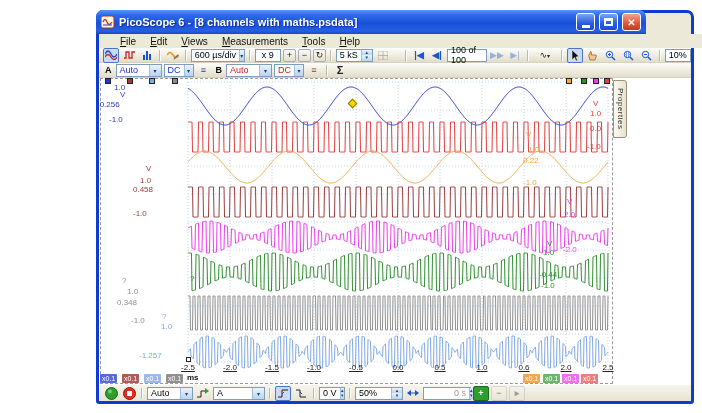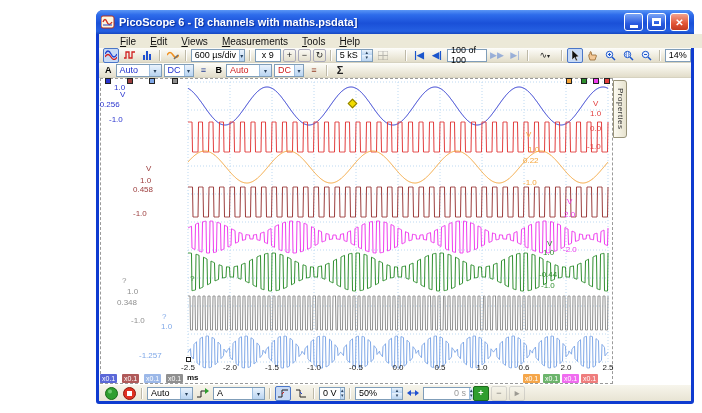--- a/index.html
+++ b/index.html
@@ -2,21 +2,21 @@
 <html><head>
 <meta charset="utf-8">
 <style>
   html,body{margin:0;padding:0;background:#fff;font-family:"Liberation Sans",sans-serif;}
   .screen{position:relative;width:702px;height:413px;background:#fff;overflow:hidden;}
   .abs{position:absolute;}
 
   
   .win{position:absolute;left:96px;top:10px;width:598px;height:394px;background:#ece9d8;
        border:3px solid #0f3bd0;border-radius:7px 7px 3px 3px;box-sizing:border-box;}
-  .titlebar{position:absolute;left:96px;top:10px;width:598px;height:24px;box-sizing:border-box;
+  .titlebar{position:absolute;left:96px;top:10px;width:550px;height:24px;box-sizing:border-box;
        border-radius:7px 7px 0 0;display:flex;align-items:center;padding:0 5px;gap:4px;
        background:linear-gradient(#5a96f5 0%,#2e6ceb 20%,#1a50d8 55%,#2560e2 88%,#1747c0 100%);}
   .title-text{color:#fff;font-weight:bold;font-size:11px;text-shadow:1px 1px 1px #0a2f9a;
        white-space:nowrap;overflow:hidden;flex:1;}
   .capbtn{width:19px;height:18px;border-radius:3px;border:1px solid #fff;box-sizing:border-box;
        display:flex;align-items:center;justify-content:center;}
   .capbtn.blue{background:linear-gradient(#7aa4f5,#2a5be0 60%,#1e4ccc);}
   .capbtn.red{background:linear-gradient(#f2a28e,#e25535 60%,#c23a20);color:#fff;font-size:10px;font-weight:bold;}
   .glyph-min{width:8px;height:3px;background:#fff;margin-top:8px;}
   .glyph-max{width:9px;height:8px;border:2px solid #fff;border-top-width:3px;box-sizing:border-box;}
@@ -59,21 +59,21 @@
        background:linear-gradient(90deg,#fcfaf1,#e7e3cf);border:1px solid #98937a;border-radius:0 3px 3px 0;
        display:flex;align-items:center;justify-content:center;}
   .props-tab span{writing-mode:vertical-rl;font-size:8px;color:#333;letter-spacing:.5px;}
 
   .statusbar{position:absolute;left:99px;top:385px;width:592px;height:16px;display:flex;align-items:center;
        gap:2px;padding-left:4px;box-sizing:border-box;font-size:9px;
        background:linear-gradient(#f7f5ec,#e8e4d4);}
 
   
   .sclab{position:absolute;font-size:8px;line-height:8px;white-space:nowrap;}
-  .tick{position:absolute;font-size:8px;line-height:8px;color:#222;width:26px;text-align:center;}
+  .tick{position:absolute;font-size:8px;line-height:8px;color:#222;width:26px;text-align:center;text-decoration:underline;}
   .chmark{position:absolute;width:6px;height:6px;border:1px solid #222;box-sizing:border-box;}
   .badge{position:absolute;height:9px;line-height:9px;font-size:7px;color:#fff;padding:0 2px;
        border-radius:1px;white-space:nowrap;}
   .trig-diamond{position:absolute;width:7px;height:7px;transform:rotate(45deg);
        border:1px solid #8a7a00;box-sizing:border-box;}
   .origin-marker{position:absolute;width:5px;height:5px;border:1px solid #222;box-sizing:border-box;background:#fff;}
   .ms-label{position:absolute;font-size:8px;line-height:8px;color:#111;font-weight:bold;}
 </style>
 </head>
 <body>
@@ -199,21 +199,21 @@
       </svg>
       </span>
     <span class="tbtn">
       <svg width="11" height="11">
         <circle cx="4.5" cy="4.5" r="3.2" fill="#eef4ff" stroke="#1a55cc"></circle>
           <line x1="7" y1="7" x2="10" y2="10" stroke="#1a55cc" stroke-width="1.5"></line>
         <line x1="3" y1="4.5" x2="6" y2="4.5" stroke="#1a55cc"></line>
       </svg>
       </span>
     <span class="sep"></span>
-    <span class="flatbox" style="width:30px">14%</span>
+    <span class="flatbox" style="width:30px">10%</span>
   </div>
 
   <div class="tbar" id="toolbar-channels">
     <span style="font-weight:bold;padding:0 2px">A</span>
     <span class="combo bluetext" style="width:46px">
       <span class="cval">Auto</span>
       <span class="carrow">▾</span>
     </span>
     <span class="combo bluetext" style="width:30px">
       <span class="cval">DC</span>

